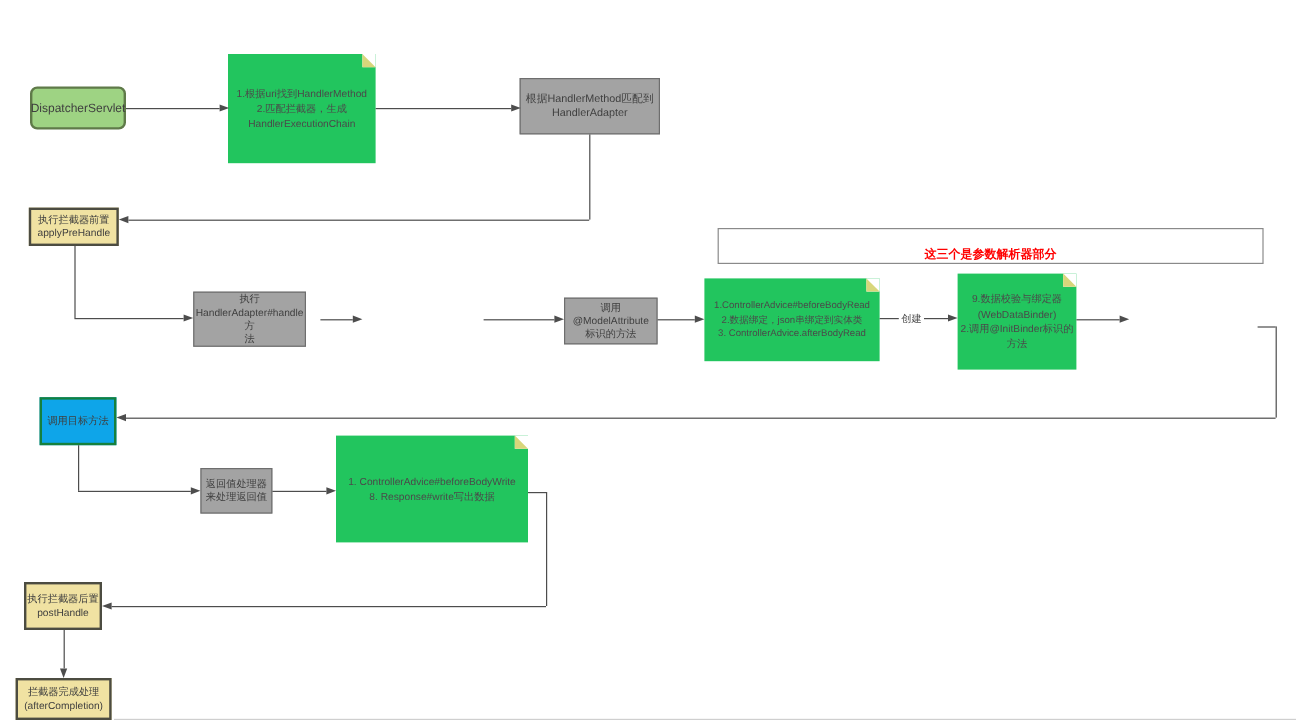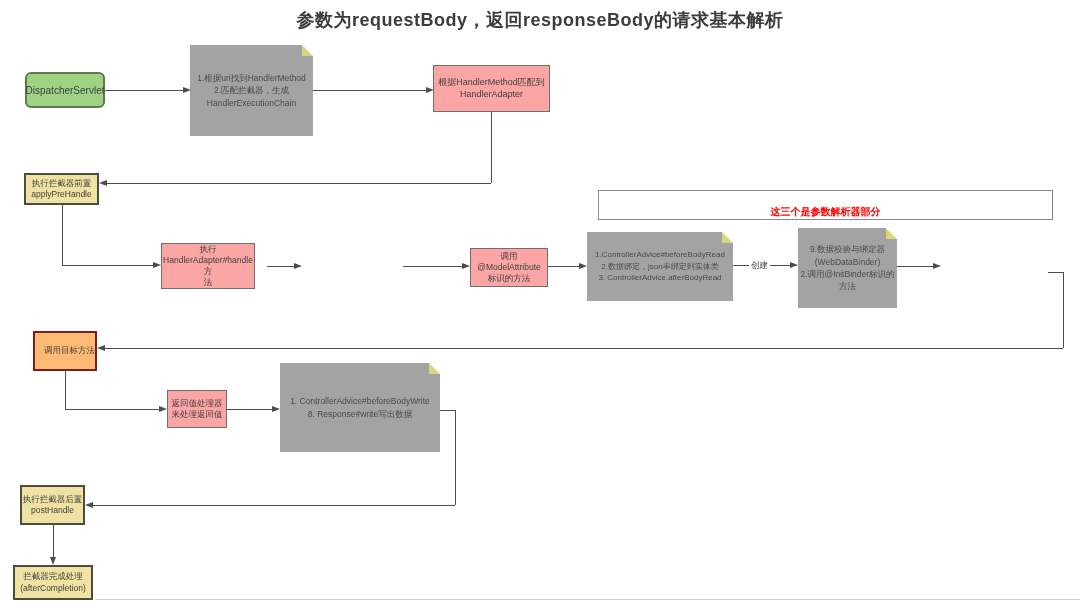--- a/index.html
+++ b/index.html
@@ -9,26 +9,26 @@
   }
   .title{
     position:absolute;left:0;top:8px;width:100%;text-align:center;
     font-size:18px;font-weight:bold;color:#3c3c3c;letter-spacing:0.5px;
   }
   .node{
     position:absolute;display:flex;align-items:center;justify-content:center;
     text-align:center;font-size:9px;line-height:1.3;color:#3f3f3f;box-sizing:border-box;
   }
   .lbl{white-space:pre-line;}
-  .white{background:#fca5a5;border:1.5px solid #6e6e6e;}
+  .white{background:#a3a3a3;border:1.5px solid #6e6e6e;}
   .green{background:#9ed383;border:2px solid #5f7a49;border-radius:6px;font-size:10px;}
   .tan{background:#f0e2a2;border:2px solid #4c4c41;}
-  .redbox{background:#fdba74;border:2px solid #7f1d1d;justify-content:flex-end;}
+  .redbox{background:#0ea5e9;border:2px solid #15803d;}
   .note{
-    position:absolute;background:#a3a3a3;display:flex;align-items:center;justify-content:center;
+    position:absolute;background:#22c55e;display:flex;align-items:center;justify-content:center;
     text-align:center;font-size:8.5px;line-height:1.45;color:#4a4a4a;box-sizing:border-box;
   }
   .note::after{
     content:'';position:absolute;top:0;right:0;width:0;height:0;
     border-top:11px solid #ffffff;border-left:11px solid #d8d67b;
   }
   .annotation{
     position:absolute;background:#ffffff;border:1.5px solid #8a8a8a;
     display:flex;align-items:flex-end;justify-content:center;
     font-size:10px;font-weight:bold;color:#ff0000;box-sizing:border-box;
@@ -42,21 +42,20 @@
   .edge-label{
     position:absolute;background:#ffffff;font-size:8.5px;color:#4a4a4a;padding:0 2px;line-height:12px;
   }
   .baseline{position:absolute;height:1px;background:#cfcfcf;}
 </style>
 </head>
 <body>
 
 <div class="canvas">
 
-  <div class="title">参数为requestBody，返回responseBody的请求基本解析</div>
 
   <div class="node green" style="left:25px;top:72px;width:80px;height:36px">
     <span class="lbl">DispatcherServlet</span>
   </div>
 
   <div class="note" style="left:190px;top:45px;width:123px;height:91px">
     <span class="lbl">1.根据uri找到HandlerMethod
 2.匹配拦截器，生成
 HandlerExecutionChain</span>
   </div>

